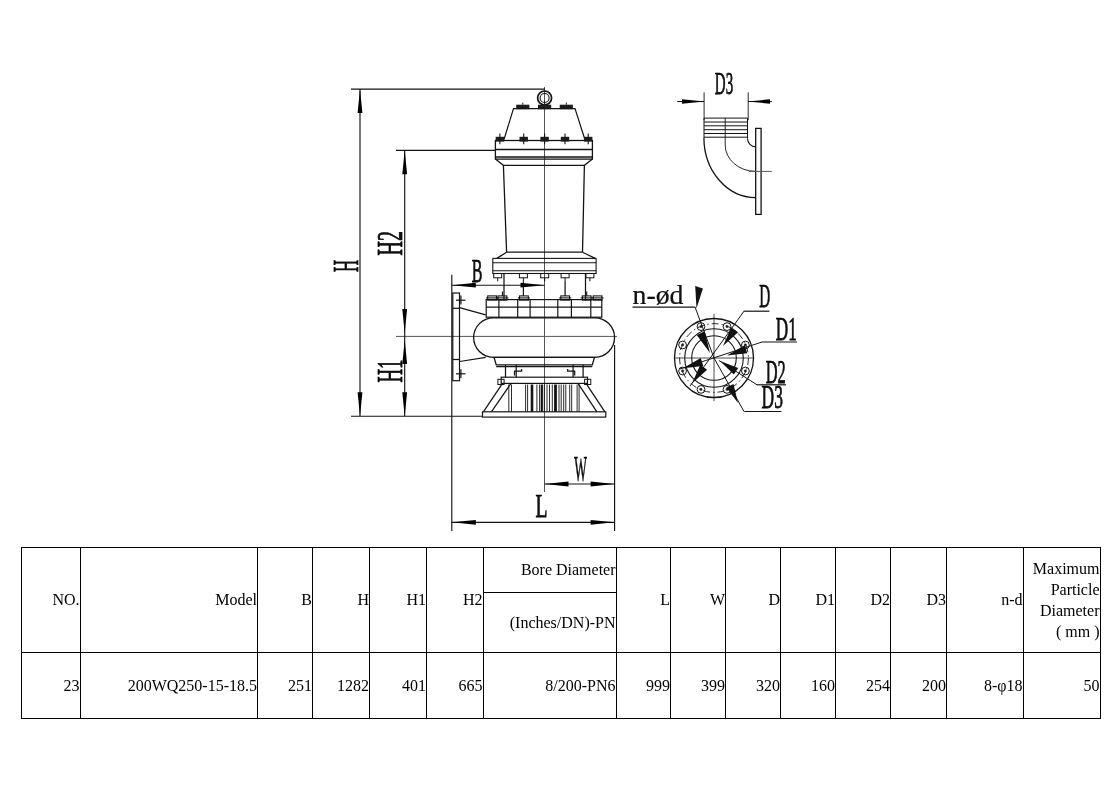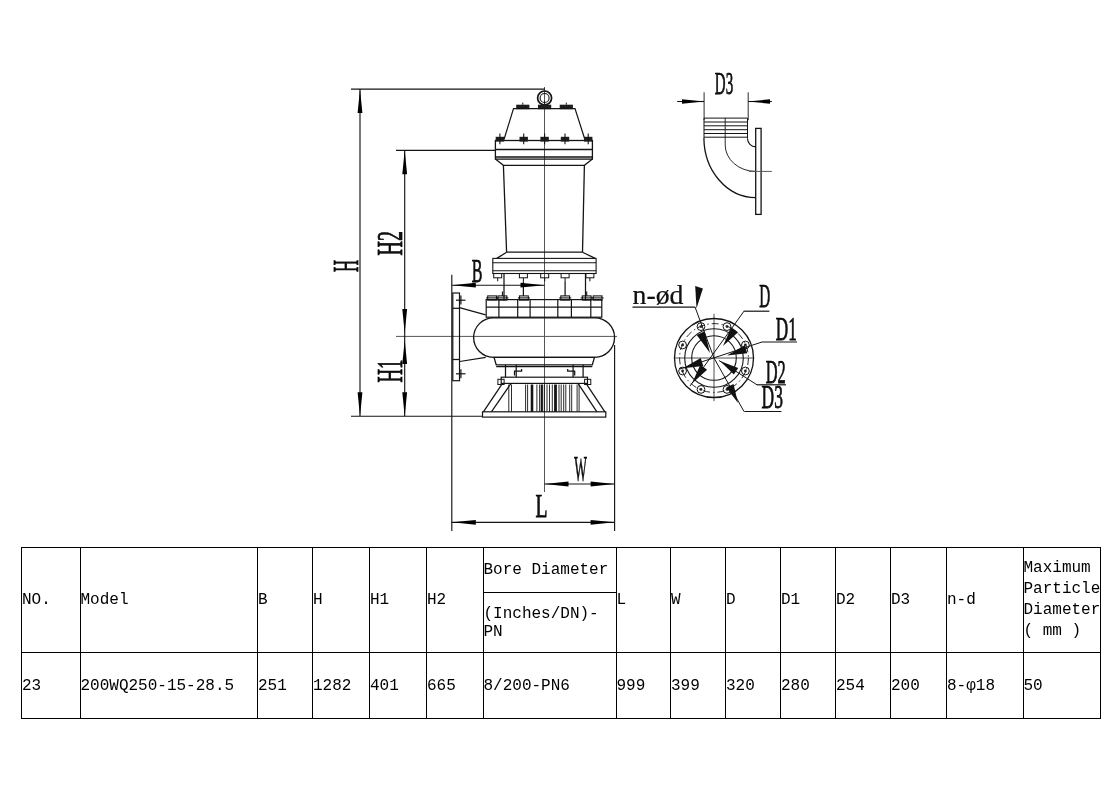--- a/index.html
+++ b/index.html
@@ -1,18 +1,18 @@
 <!DOCTYPE html>
 <html><head><meta charset="utf-8">
 <style>
 *{margin:0;padding:0;box-sizing:border-box}
 html,body{width:1120px;height:790px;background:#fff;font-family:"Liberation Serif",serif;position:relative;overflow:hidden}
 #draw{position:absolute;left:0;top:0}
 #tbl{position:absolute;left:21px;top:547px;border-collapse:collapse;table-layout:fixed;font-size:16px;color:#000}
-#tbl td{border:1px solid #000;text-align:left;vertical-align:middle;padding:0;overflow:hidden;font-family:Liberation Mono, monospace}
+#tbl td{border:1px solid #000;text-align:right;vertical-align:middle;padding:0;overflow:hidden;font-family:Liberation Serif, serif}
 </style></head>
 <body>
 
 <svg id="draw" width="1120" height="547" viewBox="0 0 1120 547" fill="none" stroke="#141414" stroke-width="1.25">
 <g>
 
 <line x1="544.5" y1="87" x2="544.5" y2="492" stroke="#555" stroke-width="1"></line>
 
 <line x1="396" y1="336.4" x2="617" y2="336.4" stroke="#555" stroke-width="1"></line>
 
@@ -383,29 +383,29 @@
         <td rowspan="2">D2</td>
         <td rowspan="2">D3</td>
         <td rowspan="2">n-d</td>
         <td rowspan="2" style="line-height:21px">Maximum<br>Particle<br>Diameter<br>( mm )</td>
 </tr>
 <tr style="height:60px">
         <td>(Inches/DN)-PN</td>
       </tr>
 <tr style="height:66px">
 <td>23</td>
-        <td>200WQ250-15-28.5</td>
+        <td>200WQ250-15-18.5</td>
         <td>251</td>
         <td>1282</td>
         <td>401</td>
         <td>665</td>
         <td>8/200-PN6</td>
         <td>999</td>
         <td>399</td>
         <td>320</td>
-        <td>280</td>
+        <td>160</td>
         <td>254</td>
         <td>200</td>
         <td>8-φ18</td>
         <td>50</td>
 </tr>
 </tbody>
   </table>
 
 </body></html>

